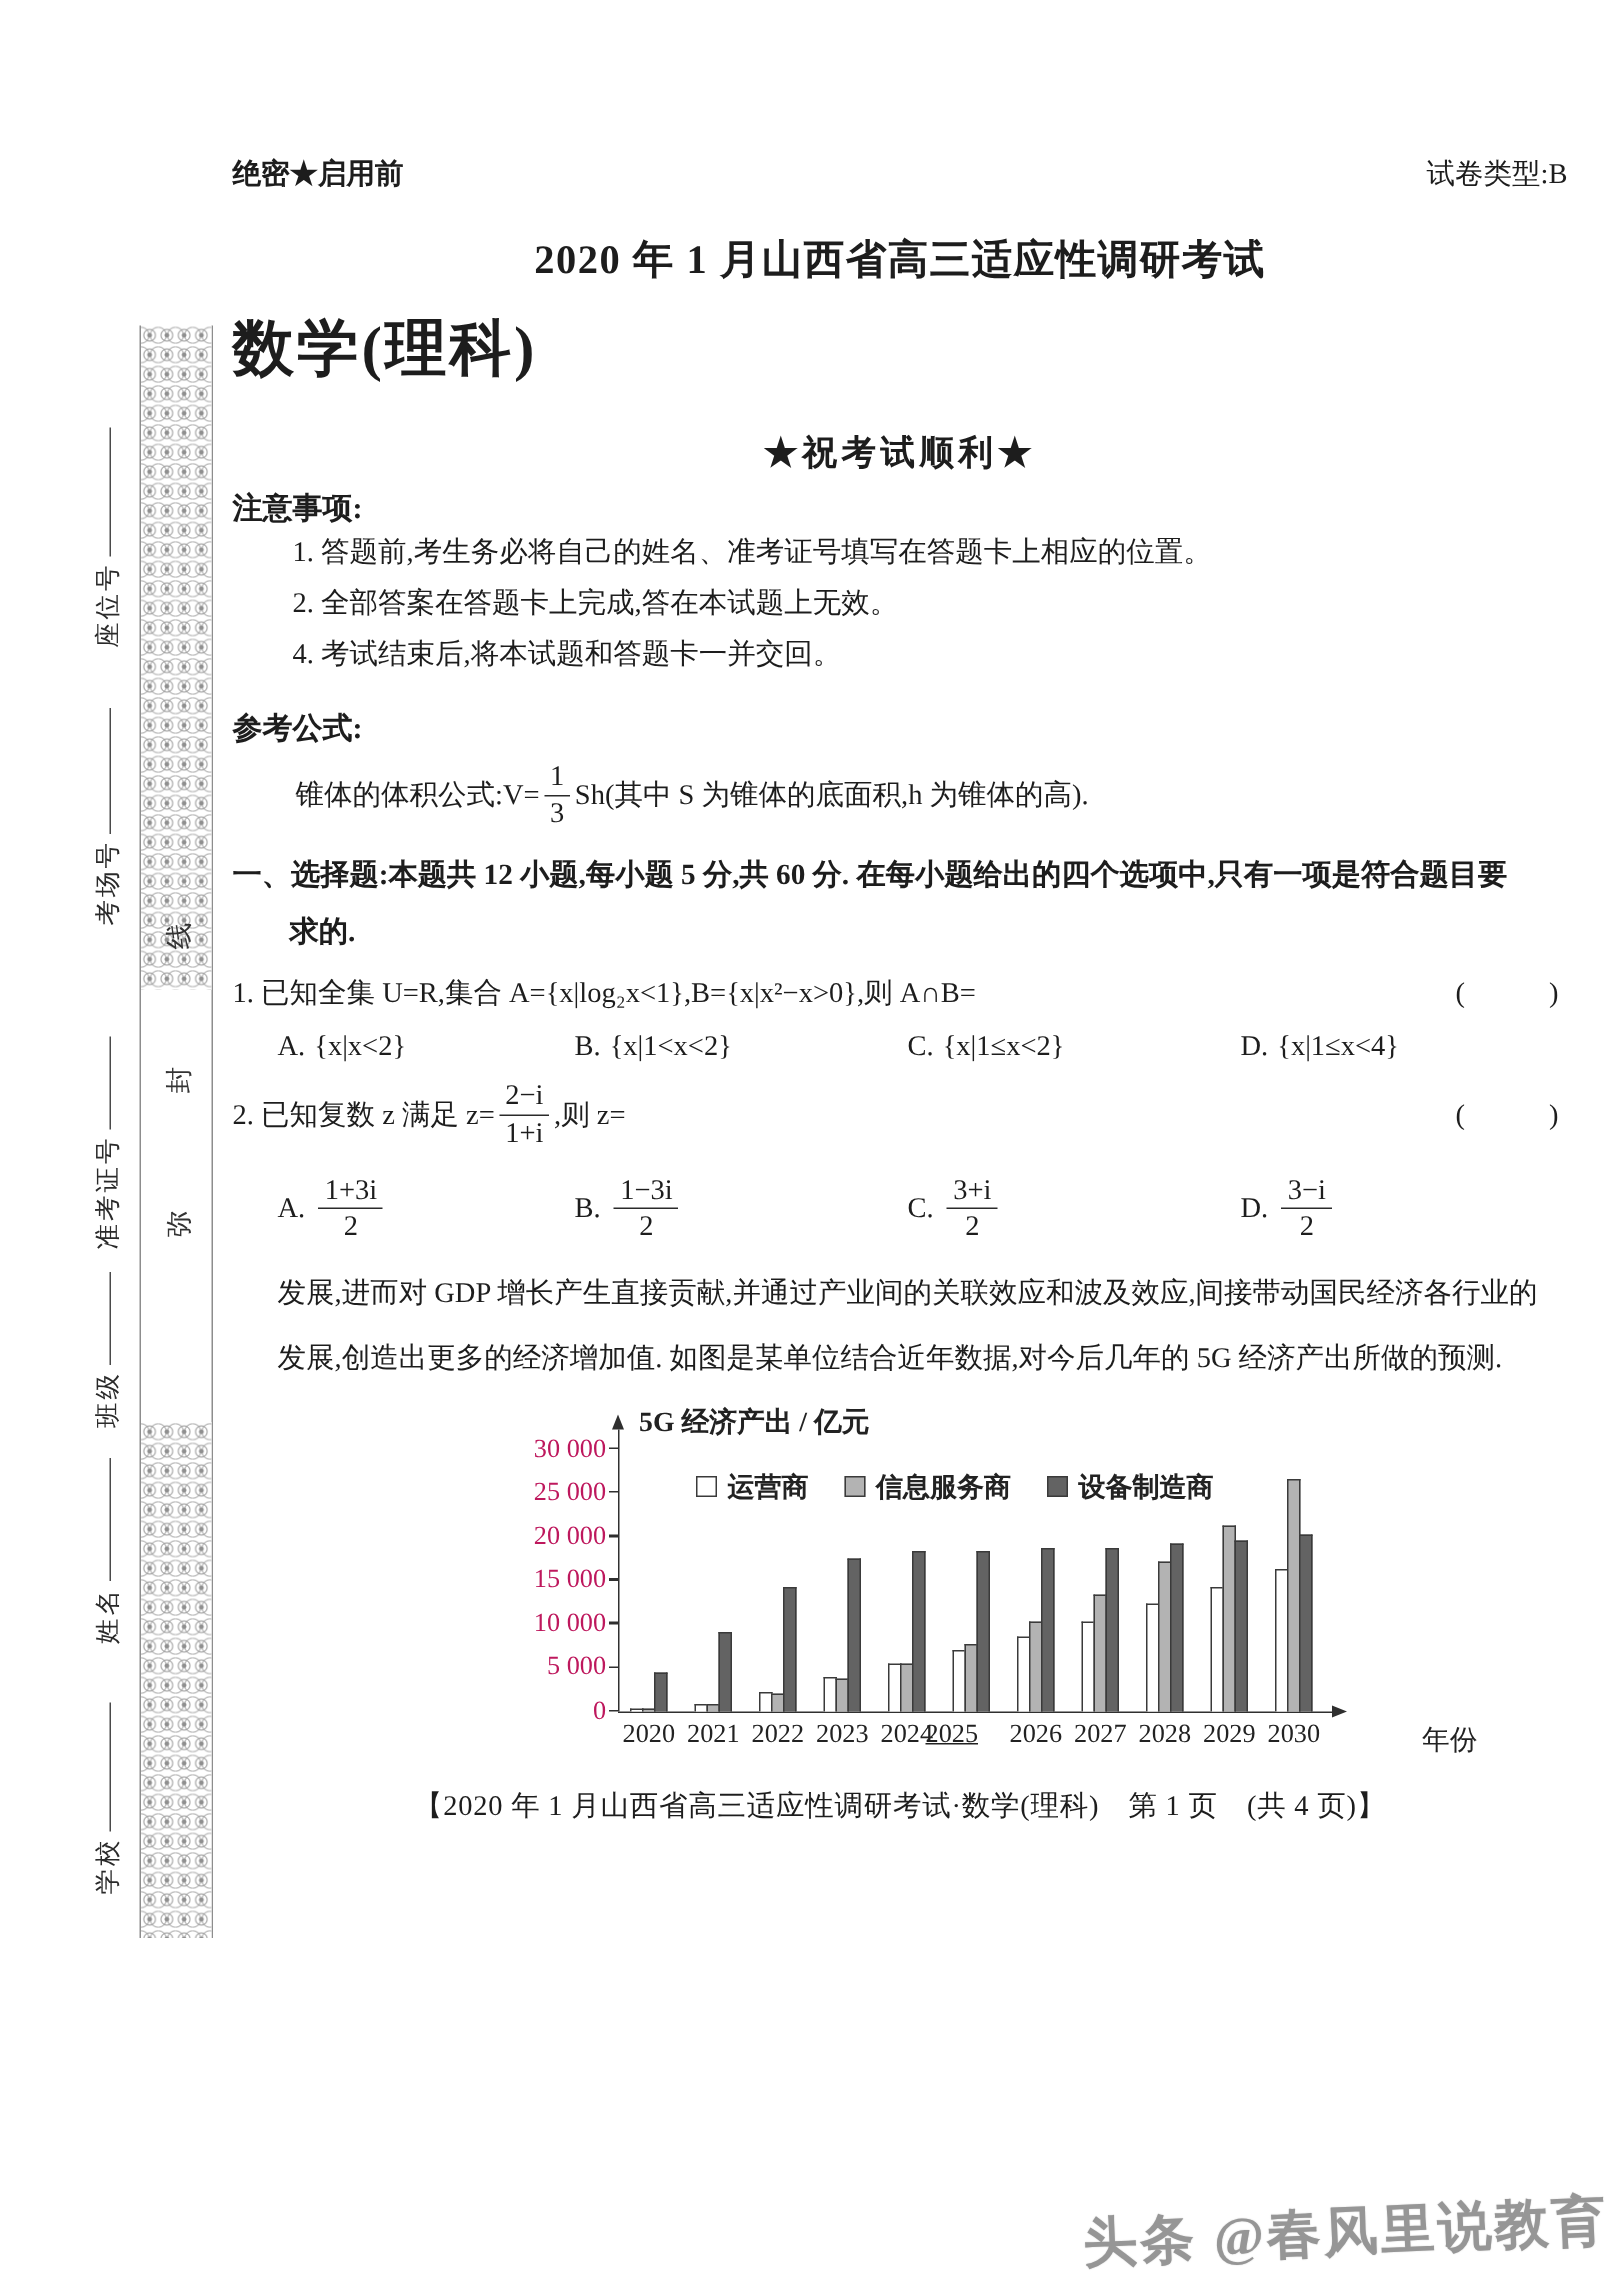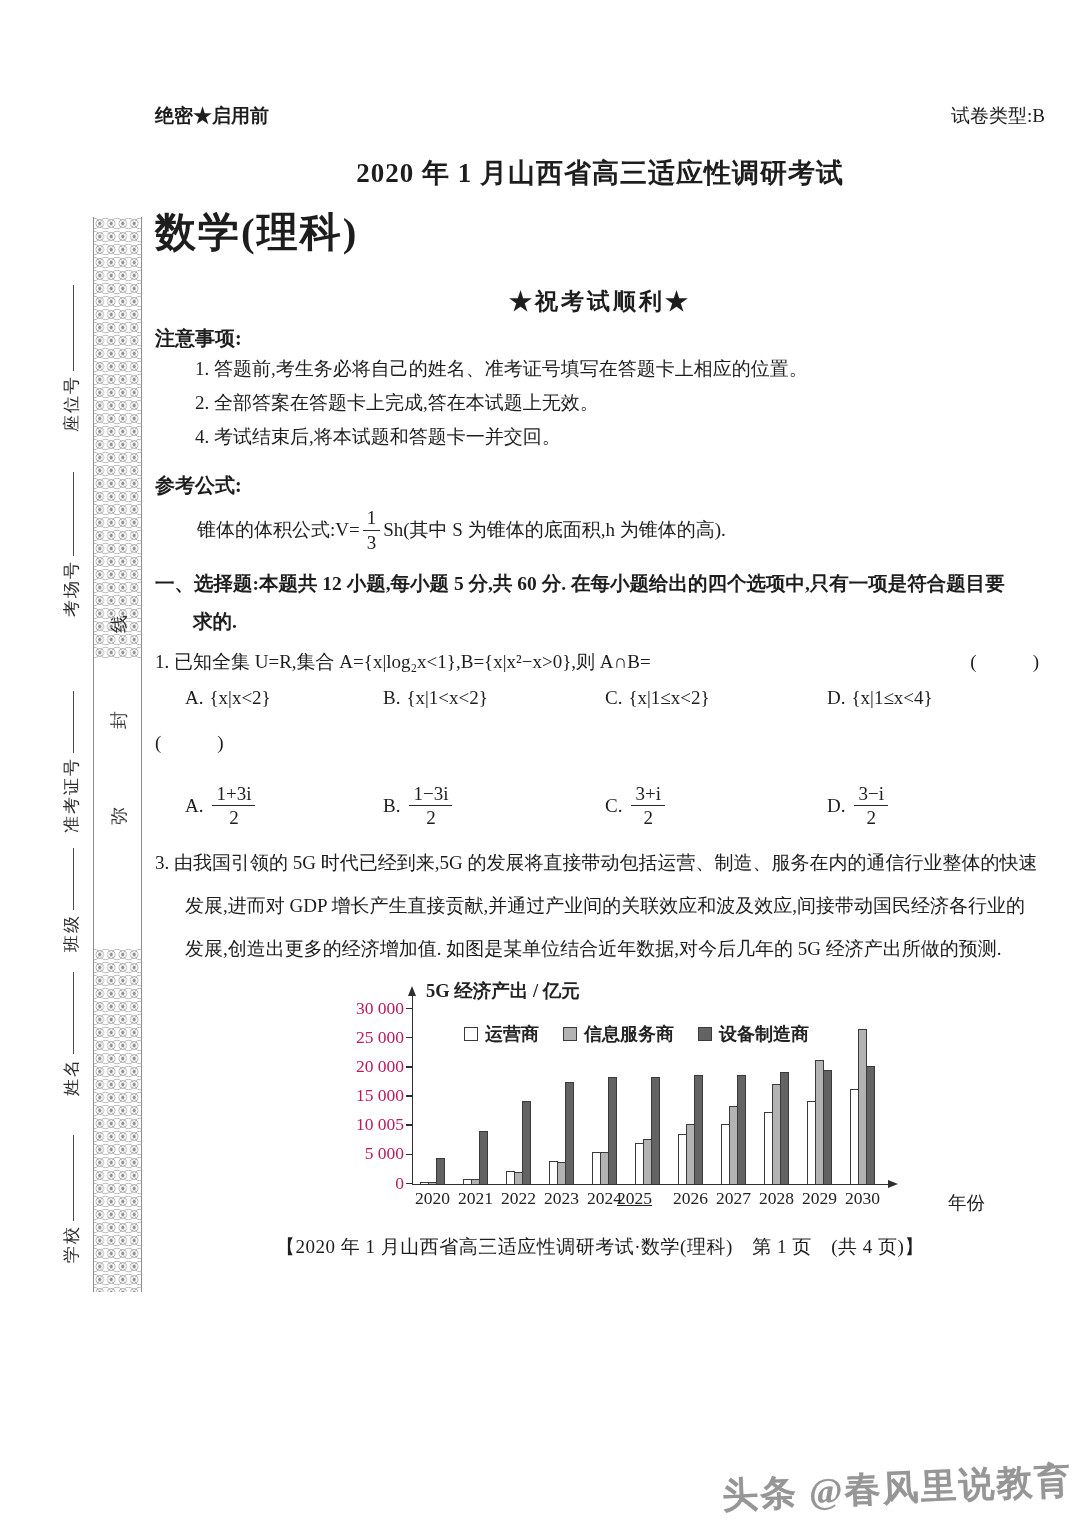--- a/index.html
+++ b/index.html
@@ -174,20 +174,28 @@
           <span class="olabel">C.</span>
           <span>{x|1≤x&lt;2}</span>
         </span>
       <span class="opt">
           <span class="olabel">D.</span>
           <span>{x|1≤x&lt;4}</span>
         </span>
     </div>
 
     <div class="qline q2line">
+      <span class="stem">
+        <span>2. 已知复数 z 满足 z=</span>
+          <span class="frac">
+            <span class="num">2−i</span>
+            <span class="den">1+i</span>
+          </span>
+          <span>,则 z=</span>
+      </span>
       <span class="bracket">(　　)</span>
     </div>
     <div class="opts q2opts">
       <span class="opt">
           <span class="olabel">A.</span>
           <span class="frac">
             <span class="num">1+3i</span>
             <span class="den">2</span>
           </span>
         </span>
@@ -208,21 +216,20 @@
       <span class="opt">
           <span class="olabel">D.</span>
           <span class="frac">
             <span class="num">3−i</span>
             <span class="den">2</span>
           </span>
         </span>
     </div>
 
     <div class="q3">
-      <div class="q3l first">3. 由我国引领的 5G 时代已经到来,5G 的发展将直接带动包括运营、制造、服务在内的通信行业整体的快速</div>
       <div class="q3l">发展,进而对 GDP 增长产生直接贡献,并通过产业间的关联效应和波及效应,间接带动国民经济各行业的</div>
       <div class="q3l">发展,创造出更多的经济增加值. 如图是某单位结合近年数据,对今后几年的 5G 经济产出所做的预测.</div>
     </div>
 
     <div class="chart-wrap">
       <div class="chart" id="chart">
         <span class="ctitle">5G 经济产出 / 亿元</span>
         <span class="xlabel">年份</span>
         <div class="chart-legend" id="chart-legend">
             <span class="litem">
@@ -239,21 +246,21 @@
             </span>
           </div>
       <div class="axis" style="position: absolute; left: 64px; top: 20px; width: 1.4px; height: 188px;"></div>
           <div class="axis" style="position: absolute; left: 64px; top: 208px; width: 476px; height: 1.4px;"></div>
           <div class="arrow-up" style="left: 60px; top: 10px;"></div>
           <div class="arrow-right" style="left: 540px; top: 204px;"></div>
           <div class="ytick-label" style="top: 197px;">0</div>
           <div class="ytick-mark" style="left: 58px; top: 207.3px;"></div>
           <div class="ytick-label" style="top: 167.833px;">5 000</div>
           <div class="ytick-mark" style="left: 58px; top: 178.133px;"></div>
-          <div class="ytick-label" style="top: 138.667px;">10 005</div>
+          <div class="ytick-label" style="top: 138.667px;">10 000</div>
           <div class="ytick-mark" style="left: 58px; top: 148.967px;"></div>
           <div class="ytick-label" style="top: 109.5px;">15 000</div>
           <div class="ytick-mark" style="left: 58px; top: 119.8px;"></div>
           <div class="ytick-label" style="top: 80.3333px;">20 000</div>
           <div class="ytick-mark" style="left: 58px; top: 90.6333px;"></div>
           <div class="ytick-label" style="top: 51.1667px;">25 000</div>
           <div class="ytick-mark" style="left: 58px; top: 61.4667px;"></div>
           <div class="ytick-label" style="top: 22px;">30 000</div>
           <div class="ytick-mark" style="left: 58px; top: 32.3px;"></div>
           <div class="bar" style="left: 72px; top: 206px; width: 9px; height: 2px; background: rgb(255, 255, 255);"></div>

